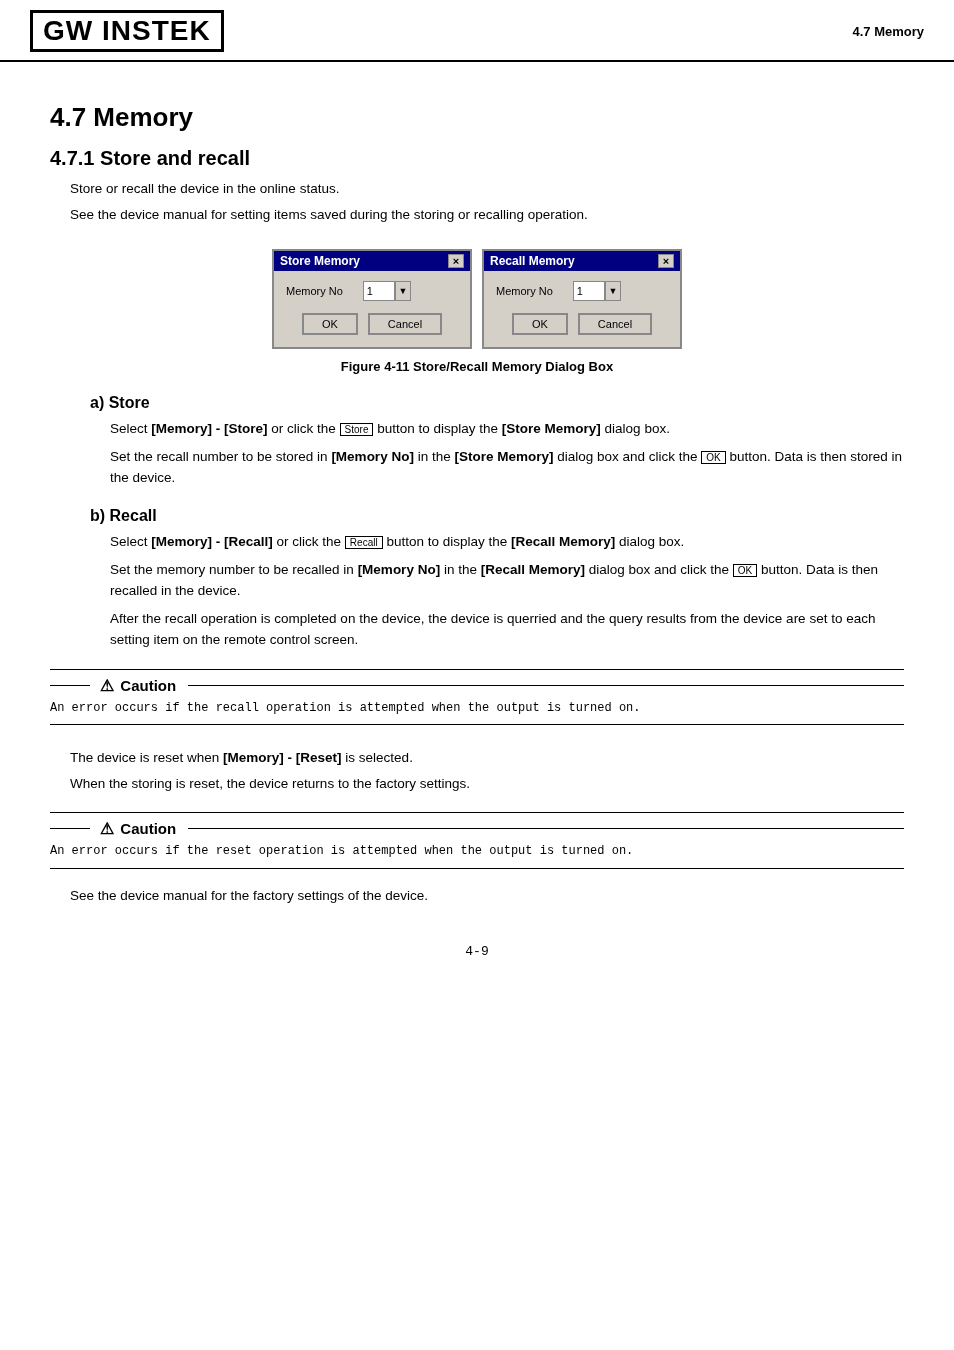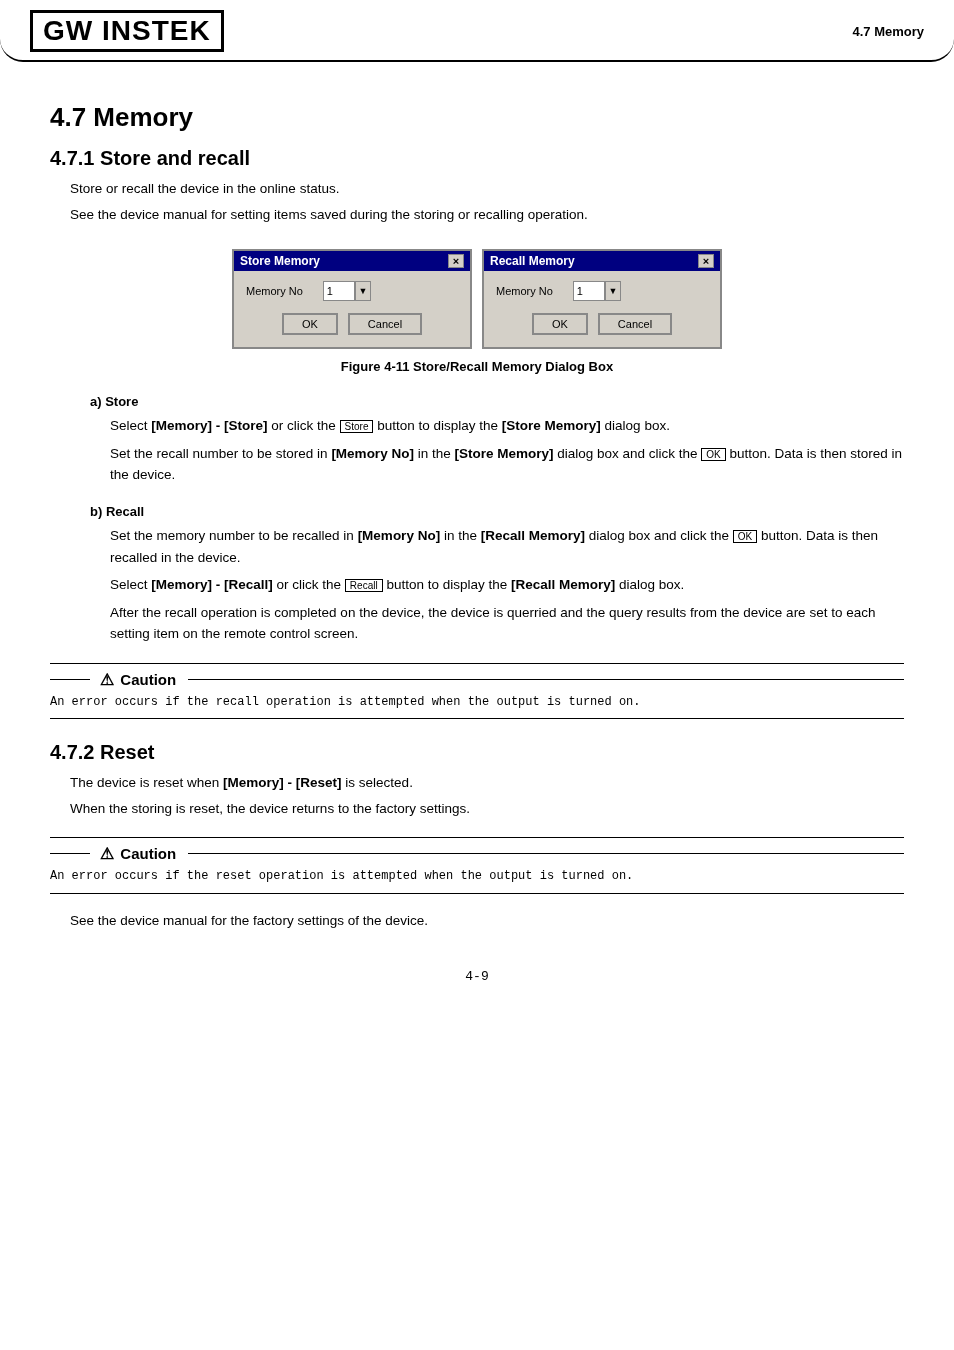--- a/index.html
+++ b/index.html
@@ -12,21 +12,20 @@
       min-height: 1350px;
     }
 
     
     .page-header {
       display: flex;
       justify-content: space-between;
       align-items: center;
       padding: 10px 30px 8px 30px;
       border-bottom: 2px solid #000;
-      border-radius: 23px;
     }
     .logo {
       font-size: 28px;
       font-weight: 900;
       font-family: Arial Black, sans-serif;
       letter-spacing: 2px;
       border: 3px solid #000;
       padding: 2px 10px;
     }
     .header-section {
@@ -65,21 +64,21 @@
       display: flex;
       justify-content: center;
       gap: 10px;
       margin: 24px auto 10px auto;
     }
 
     
     .dialog-box {
       border: 2px solid #888;
       background: #d4d0c8;
-      width: 240px;
+      width: 200px;
       font-size: 12px;
       font-family: Tahoma, Arial, sans-serif;
     }
     .dialog-titlebar {
       background: #000080;
       color: #fff;
       font-size: 12px;
       font-weight: bold;
       padding: 3px 6px;
       display: flex;
@@ -150,21 +149,21 @@
     .figure-caption {
       text-align: center;
       font-size: 13px;
       font-weight: bold;
       margin-bottom: 20px;
       margin-top: 6px;
     }
 
     
     .sub-label {
-      font-size: 13px;
+      font-size: 16px;
       font-weight: bold;
       margin-top: 18px;
       margin-bottom: 6px;
       margin-left: 40px;
     }
 
     .body-text-indent {
       font-size: 13.5px;
       line-height: 1.6;
       margin-bottom: 6px;
@@ -308,41 +307,40 @@
     <span>Select </span><span class="bold-inline">[Memory] - [Store]</span><span> or click the </span><span class="inline-btn">Store</span><span> button to display the </span><span class="bold-inline">[Store Memory]</span><span> dialog box.</span>
   </div>
 
   <div class="body-text-indent">
     <span>Set the recall number to be stored in </span><span class="bold-inline">[Memory No]</span><span> in the </span><span class="bold-inline">[Store Memory]</span><span> dialog box and click the </span><span class="inline-btn">OK</span><span> button. Data is then stored in the device.</span>
   </div>
 
   <div class="sub-label">b)  Recall</div>
 
   <div class="body-text-indent">
+    <span>Select </span><span class="bold-inline">[Memory] - [Recall]</span><span> or click the </span><span class="inline-btn">Recall</span><span> button to display the </span><span class="bold-inline">[Recall Memory]</span><span> dialog box.</span>
+  </div>
+
+  <div class="body-text-indent">
     <span>Set the memory number to be recalled in </span><span class="bold-inline">[Memory No]</span><span> in the </span><span class="bold-inline">[Recall Memory]</span><span> dialog box and click the </span><span class="inline-btn">OK</span><span> button. Data is then recalled in the device.</span>
-  </div>
-
-  <div class="body-text-indent">
-    <span>Select </span><span class="bold-inline">[Memory] - [Recall]</span><span> or click the </span><span class="inline-btn">Recall</span><span> button to display the </span><span class="bold-inline">[Recall Memory]</span><span> dialog box.</span>
   </div>
 
   <div class="body-text-indent">After the recall operation is completed on the device, the device is querried and the query results from the device are set to each setting item on the remote control screen.</div>
 
   <div class="caution-box">
     <div class="caution-header">
       <span class="caution-line"></span>
       <span class="caution-triangle">⚠</span>
       <span>Caution</span>
       <span style="flex:1;height:1px;background:#000;display:inline-block;margin-left:6px;"></span>
     </div>
     <div class="caution-text">An error occurs if the recall operation is attempted when the output is turned on.</div>
   </div>
 
   <div class="section-47-2">
-    <div class="subsection-title">4.7.2  Reset</div>
 
     <div class="body-text">
       <span>The device is reset when </span><span class="bold-inline">[Memory] - [Reset]</span><span> is selected.</span>
     </div>
     <div class="body-text">When the storing is reset, the device returns to the factory settings.</div>
 
     <div class="caution-box">
       <div class="caution-header">
         <span class="caution-line"></span>
         <span class="caution-triangle">⚠</span>

